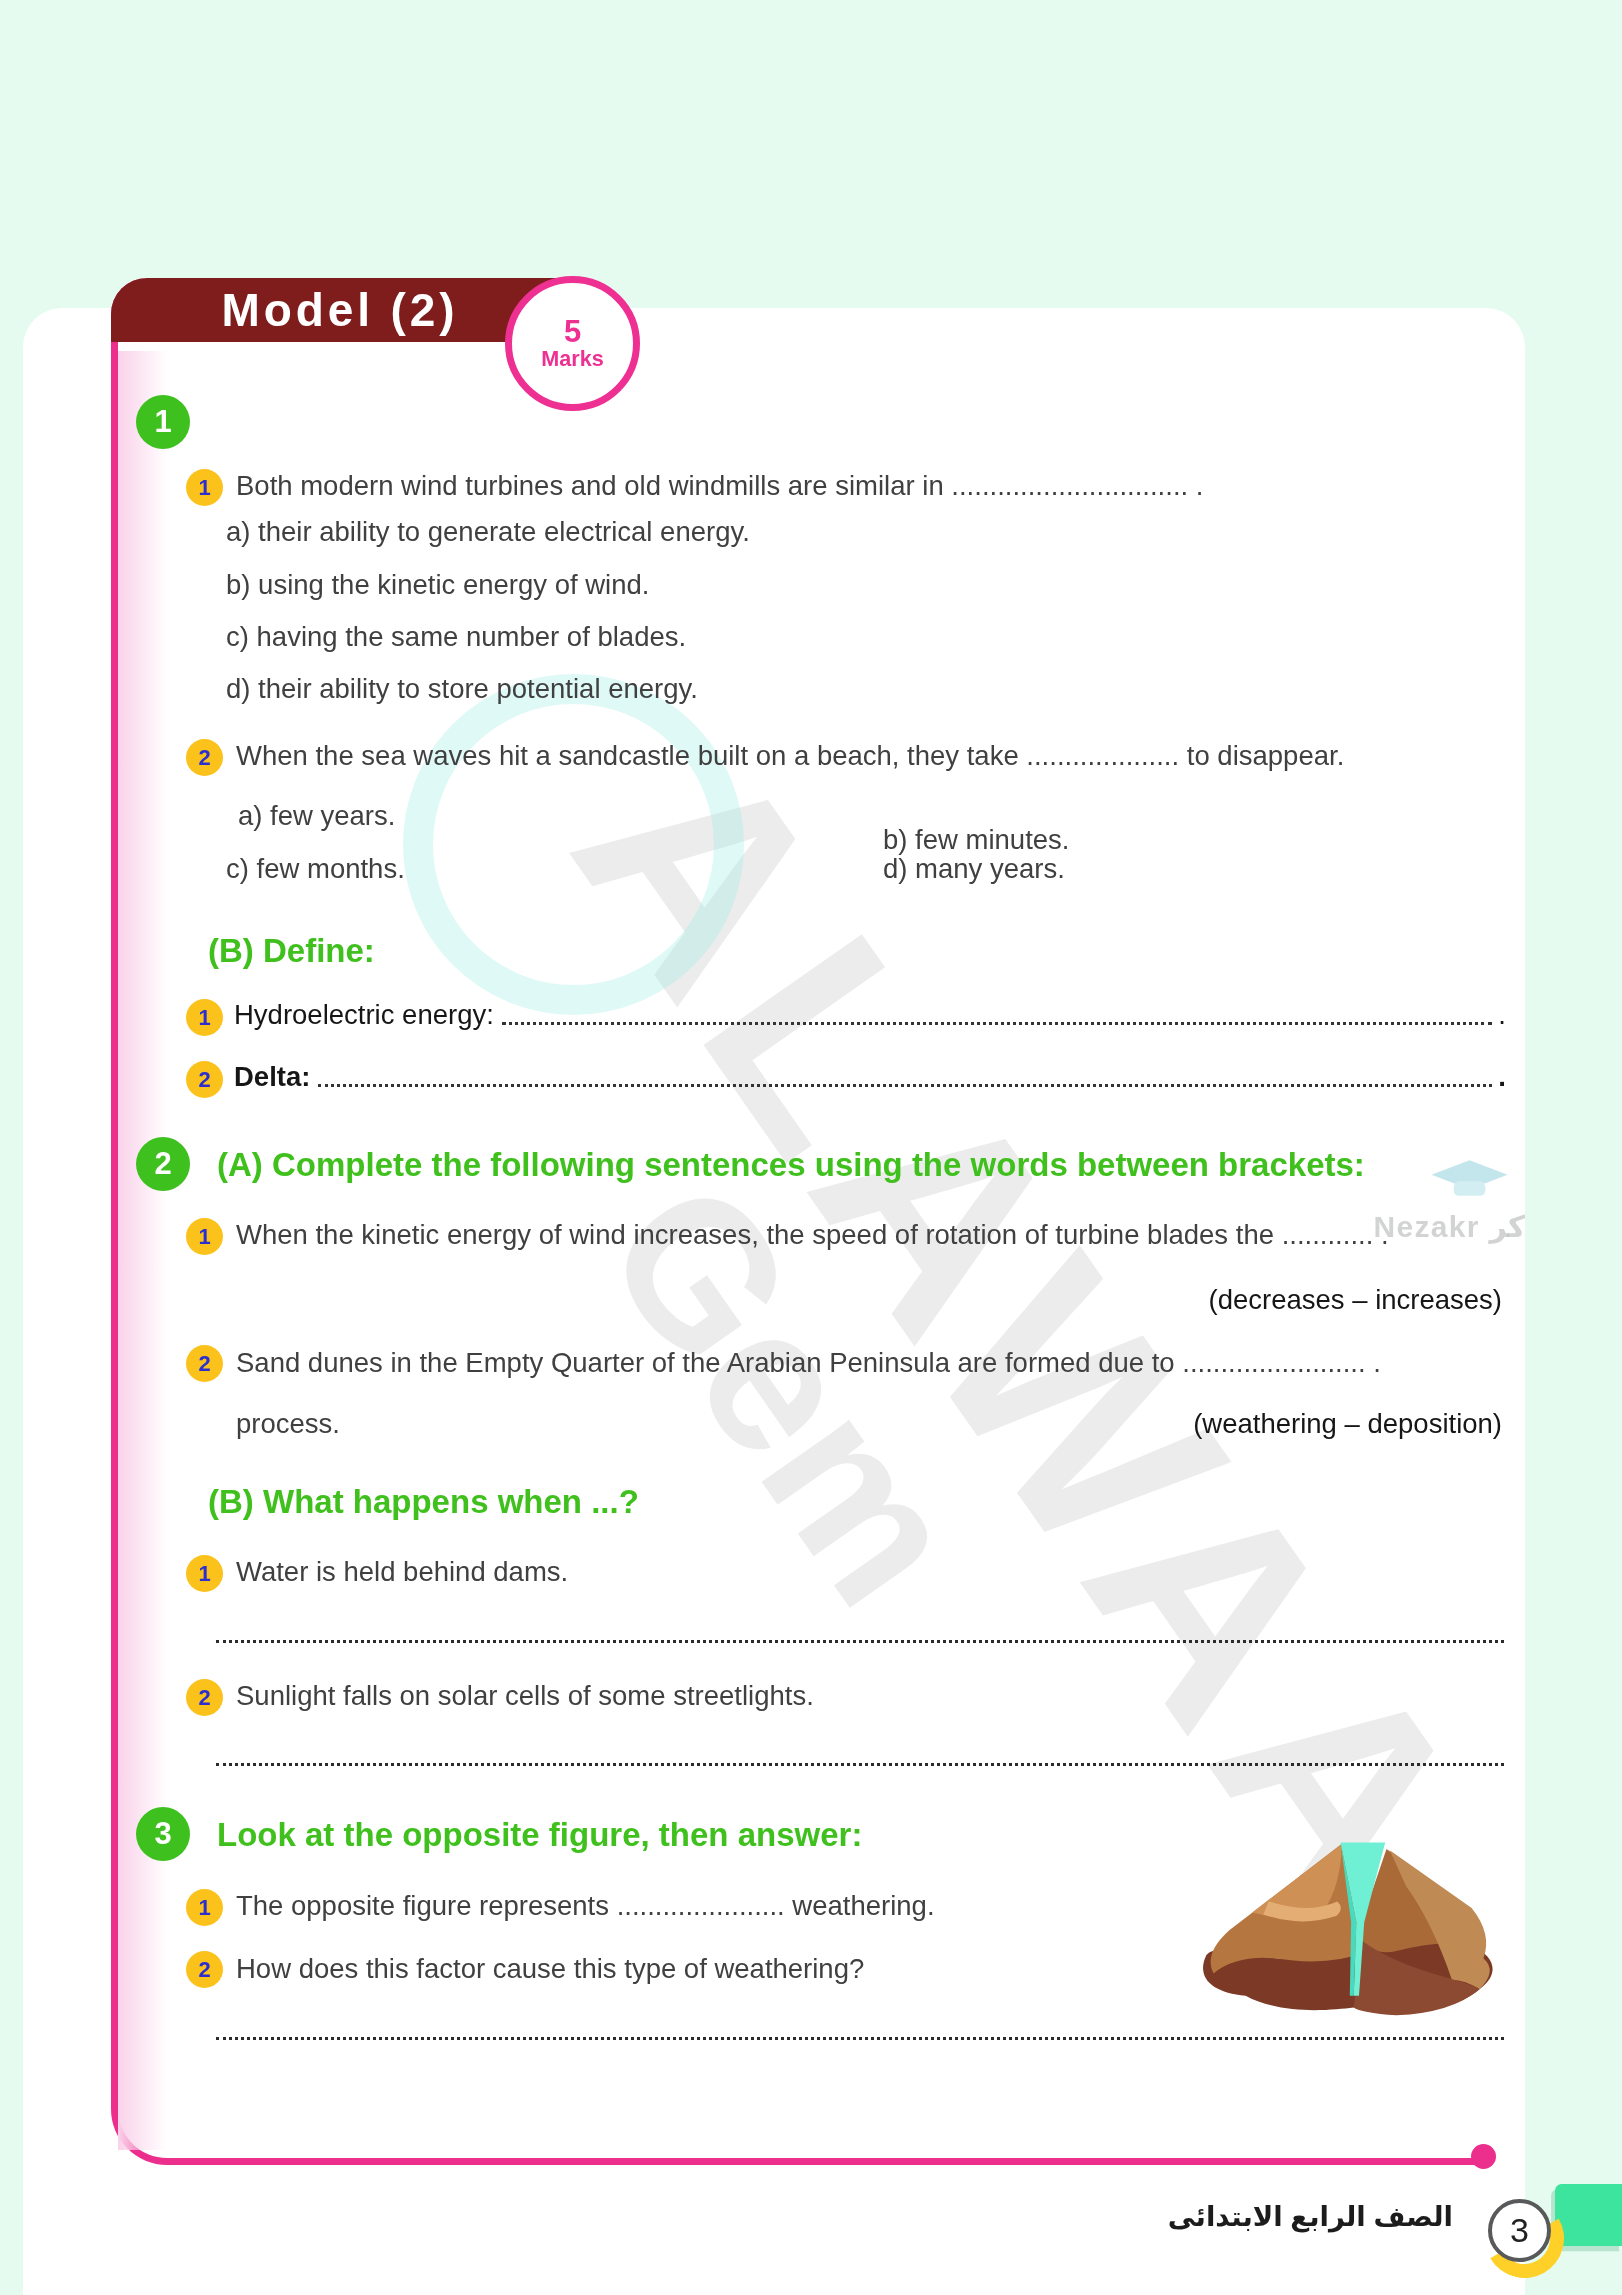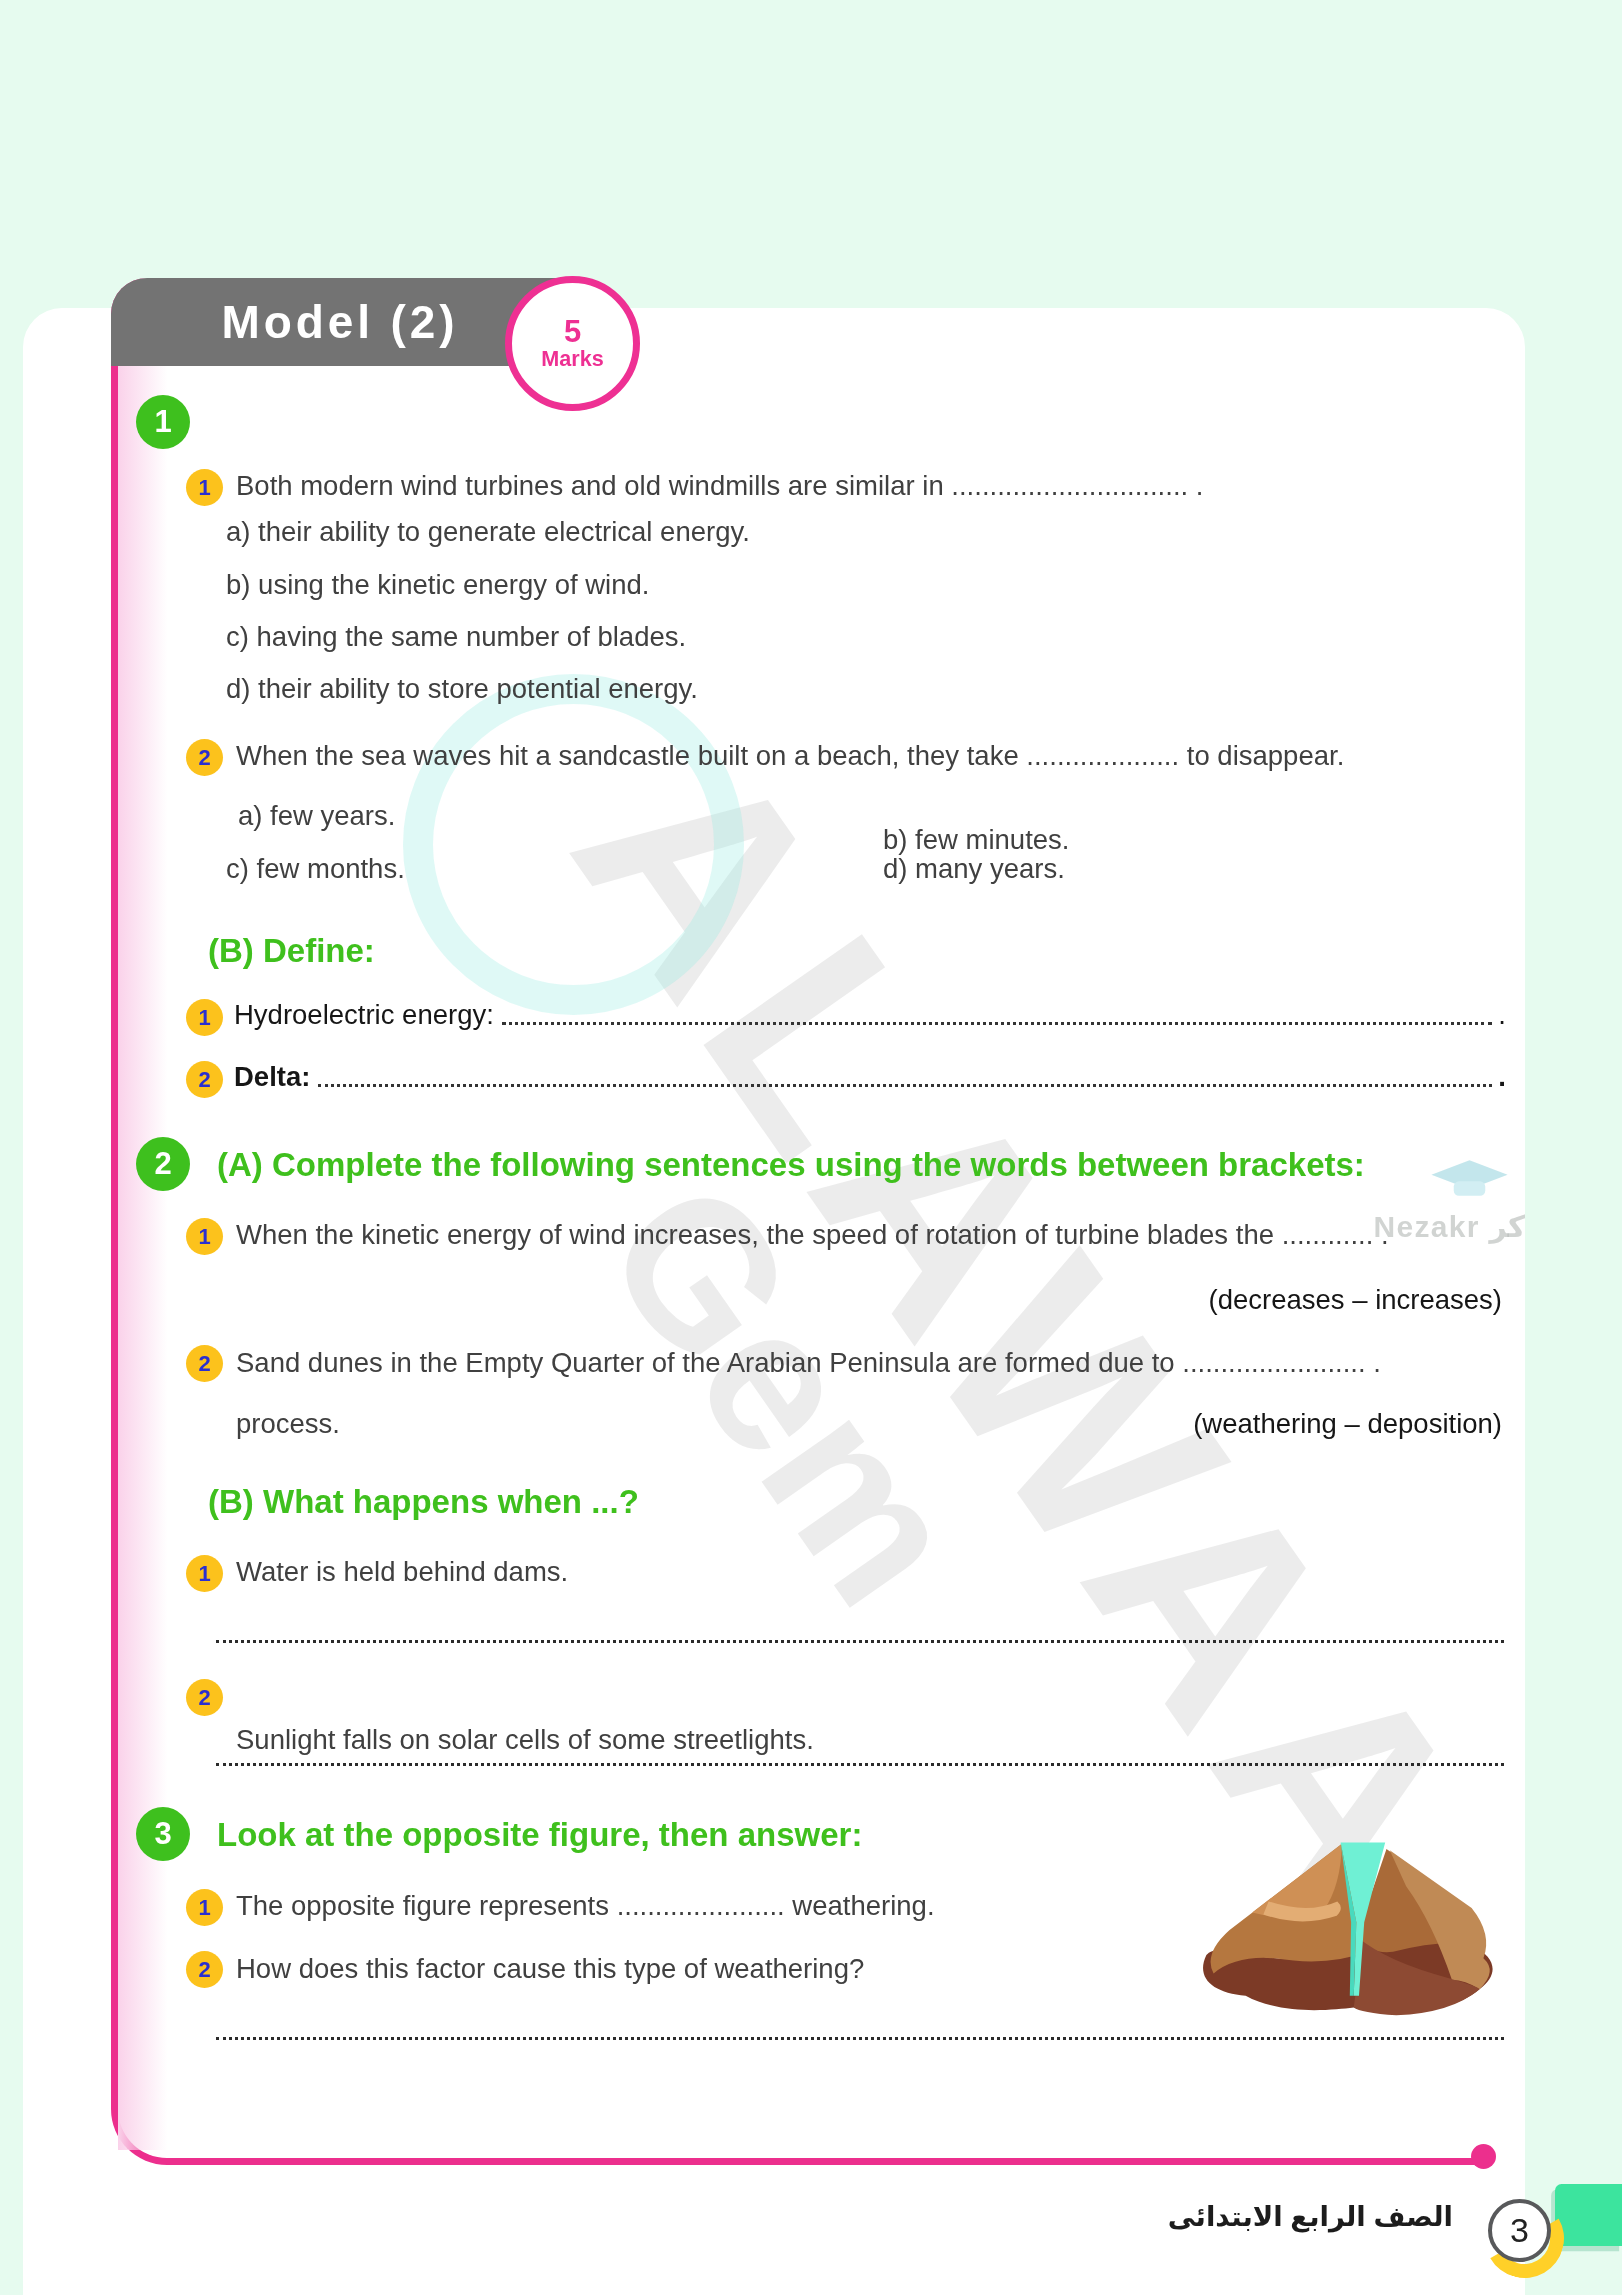--- a/index.html
+++ b/index.html
@@ -43,22 +43,22 @@
   .pink-frame{
     position:absolute;left:111px;top:278px;width:1374px;height:1880px;
     border-left:7.2px solid #ec2f8d;border-bottom:7.2px solid #ec2f8d;
     border-radius:36px 0 0 56px;
   }
   .pink-glow{
     position:absolute;left:118px;top:351px;width:55px;height:1799px;
     background:linear-gradient(90deg,#fad2ea 0%,rgba(255,255,255,0) 90%);
   }
   .tab{
-    position:absolute;left:111px;top:278px;width:458px;height:88px;
-    background:#737373;border-radius:36px 6.5px 0 0;
+    position:absolute;left:111px;top:278px;width:458px;height:64px;
+    background:#7f1d1d;border-radius:36px 6.5px 0 0;
     display:flex;align-items:center;justify-content:center;
   }
   .tab-title{color:#ffffff;font-size:46px;font-weight:bold;letter-spacing:3.9px;}
   .marks-badge{
     position:absolute;left:505px;top:276px;width:135px;height:135px;border-radius:50%;
     background:#ffffff;border:7.2px solid #ee3093;box-sizing:border-box;
     display:flex;flex-direction:column;align-items:center;justify-content:center;
   }
   .marks-value{color:#ee3093;font-size:31px;font-weight:bold;line-height:1.05;}
   .marks-label{color:#ee3093;font-size:21.6px;font-weight:bold;line-height:1.05;}
@@ -174,21 +174,21 @@
   <div class="row" style="left:236px;top:1408px;">process.</div>
   <div class="bracket" style="top:1408px;">(weathering – deposition)</div>
 
   <div class="h-green" style="left:208px;top:1483px;">(B) What happens when ...?</div>
 
   <div class="inum" style="left:186px;top:1555px;">1</div>
   <div class="row" style="left:236px;top:1556px;">Water is held behind dams.</div>
   <div class="dotline" style="top:1610px;"></div>
 
   <div class="inum" style="left:186px;top:1679px;">2</div>
-  <div class="row" style="left:236px;top:1680px;margin-top:44px;">Sunlight falls on solar cells of some streetlights.</div>
+  <div class="row" style="left:236px;top:1680px;">Sunlight falls on solar cells of some streetlights.</div>
   <div class="dotline" style="top:1733px;"></div>
 
   <div class="qnum" style="left:136px;top:1807px;">3</div>
   <div class="h-green" style="left:217px;top:1816px;">Look at the opposite figure, then answer:</div>
 
   <div class="inum" style="left:186px;top:1889px;">1</div>
   <div class="row" style="left:236px;top:1890px;">The opposite figure represents ...................... weathering.</div>
 
   <div class="inum" style="left:186px;top:1951px;">2</div>
   <div class="row" style="left:236px;top:1953px;">How does this factor cause this type of weathering?</div>

